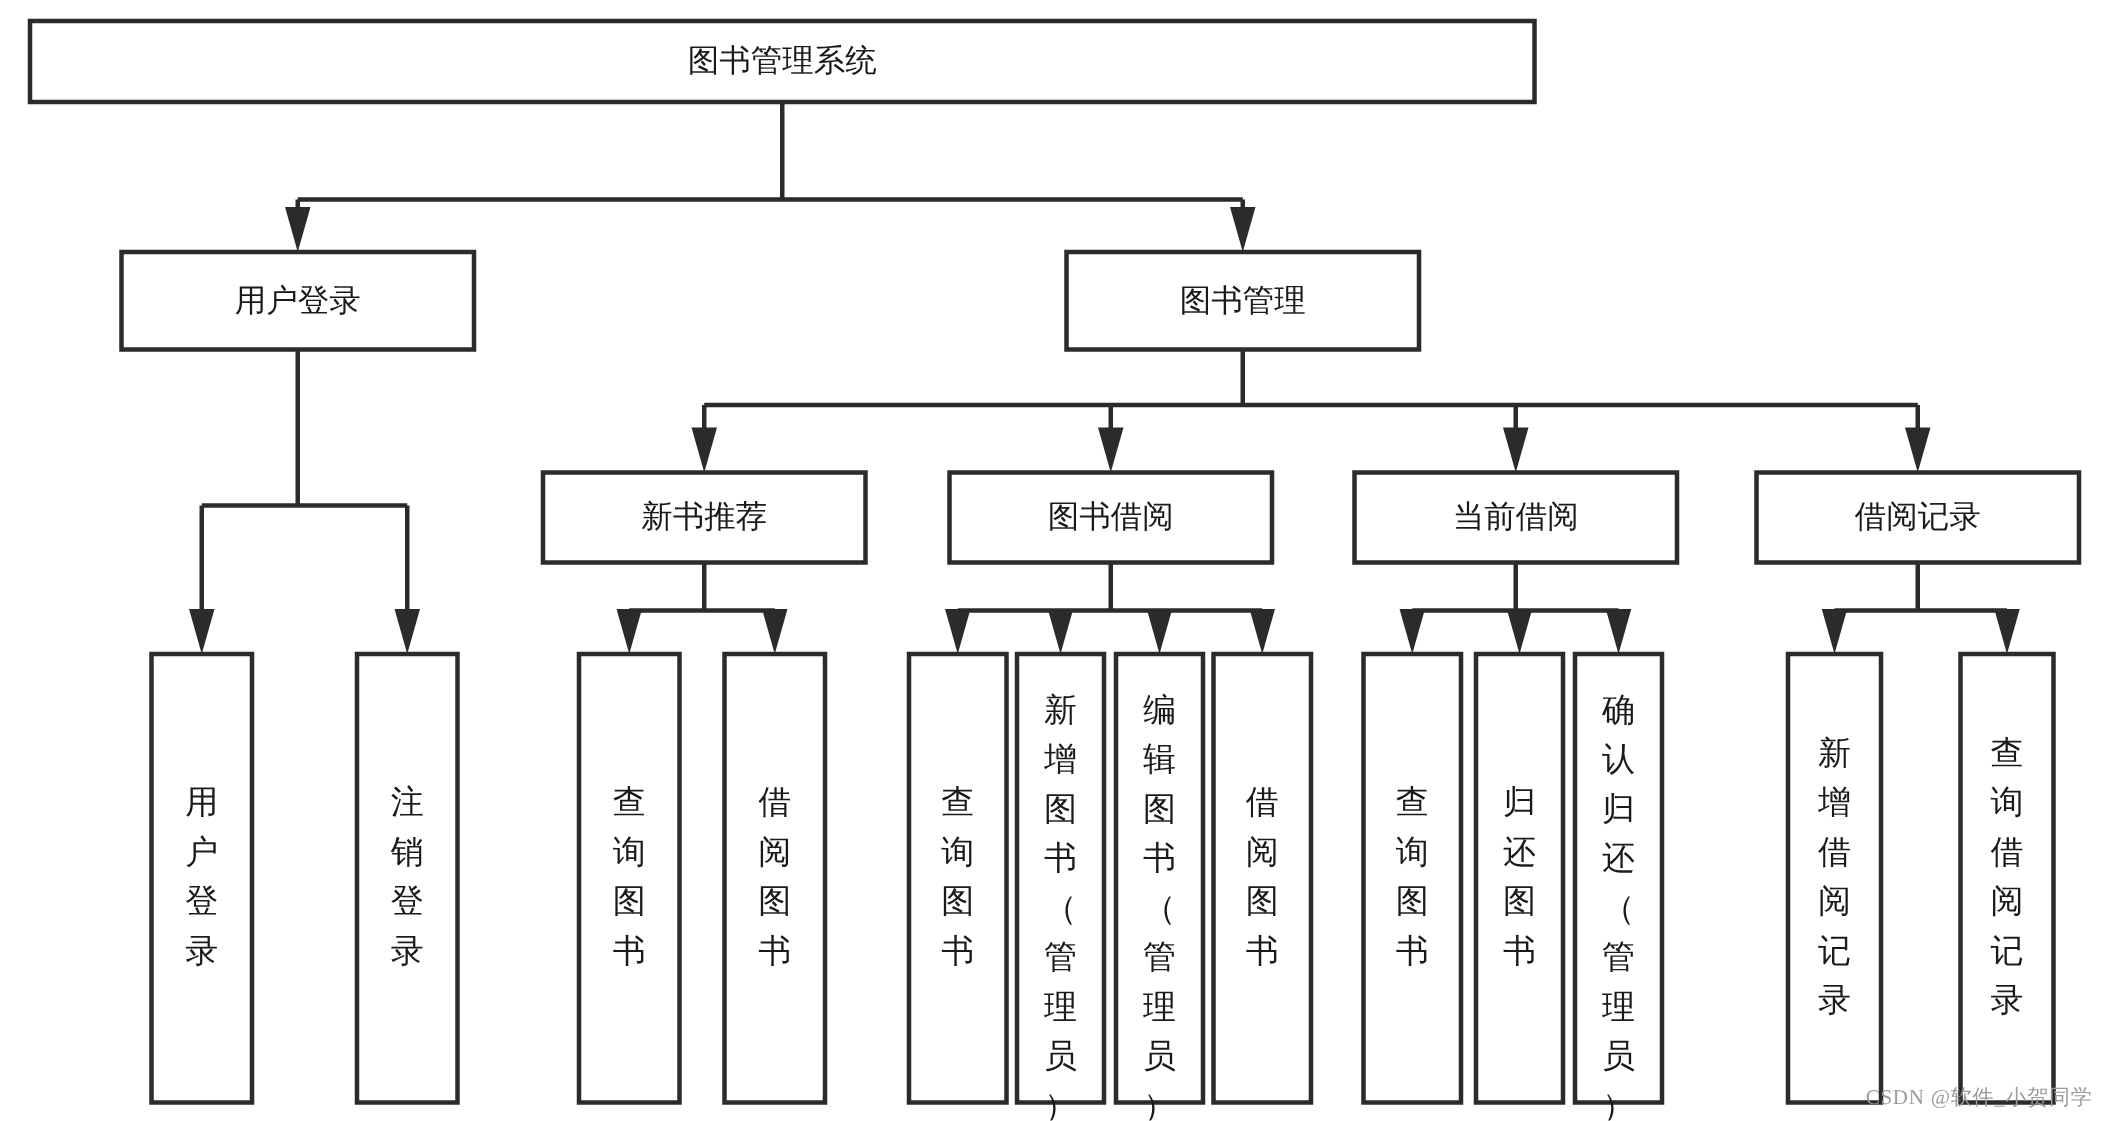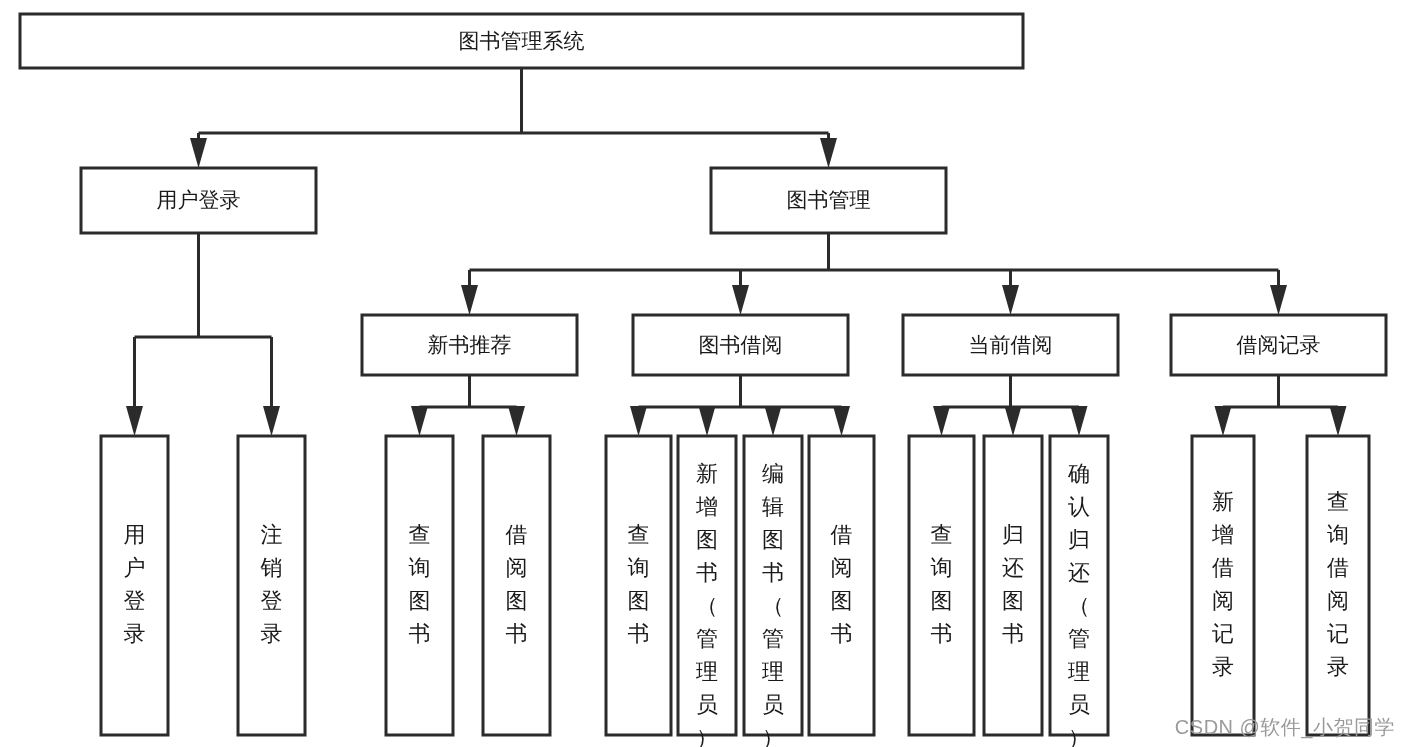--- a/index.html
+++ b/index.html
@@ -30,23 +30,23 @@
     stroke:#2b2b2b;
     stroke-width:3;
     fill:none;
     stroke-linecap:butt;
   }
   .arrow-head{fill:#2b2b2b;stroke:none;}
   .watermark{
     position:absolute;
     right:10px;
     bottom:6px;
-    font-size:20px;
+    font-size:14px;
     color:#9a9a9a;
-    font-family:Liberation Sans, sans-serif;
+    font-family:Liberation Serif, serif;
     white-space:nowrap;
     letter-spacing:0.5px;
   }
 </style>
 </head>
 <body>
 
 <svg id="diagram" xmlns="http://www.w3.org/2000/svg" viewBox="0 0 1405 747">
   <g id="edges-layer">
       <g>

